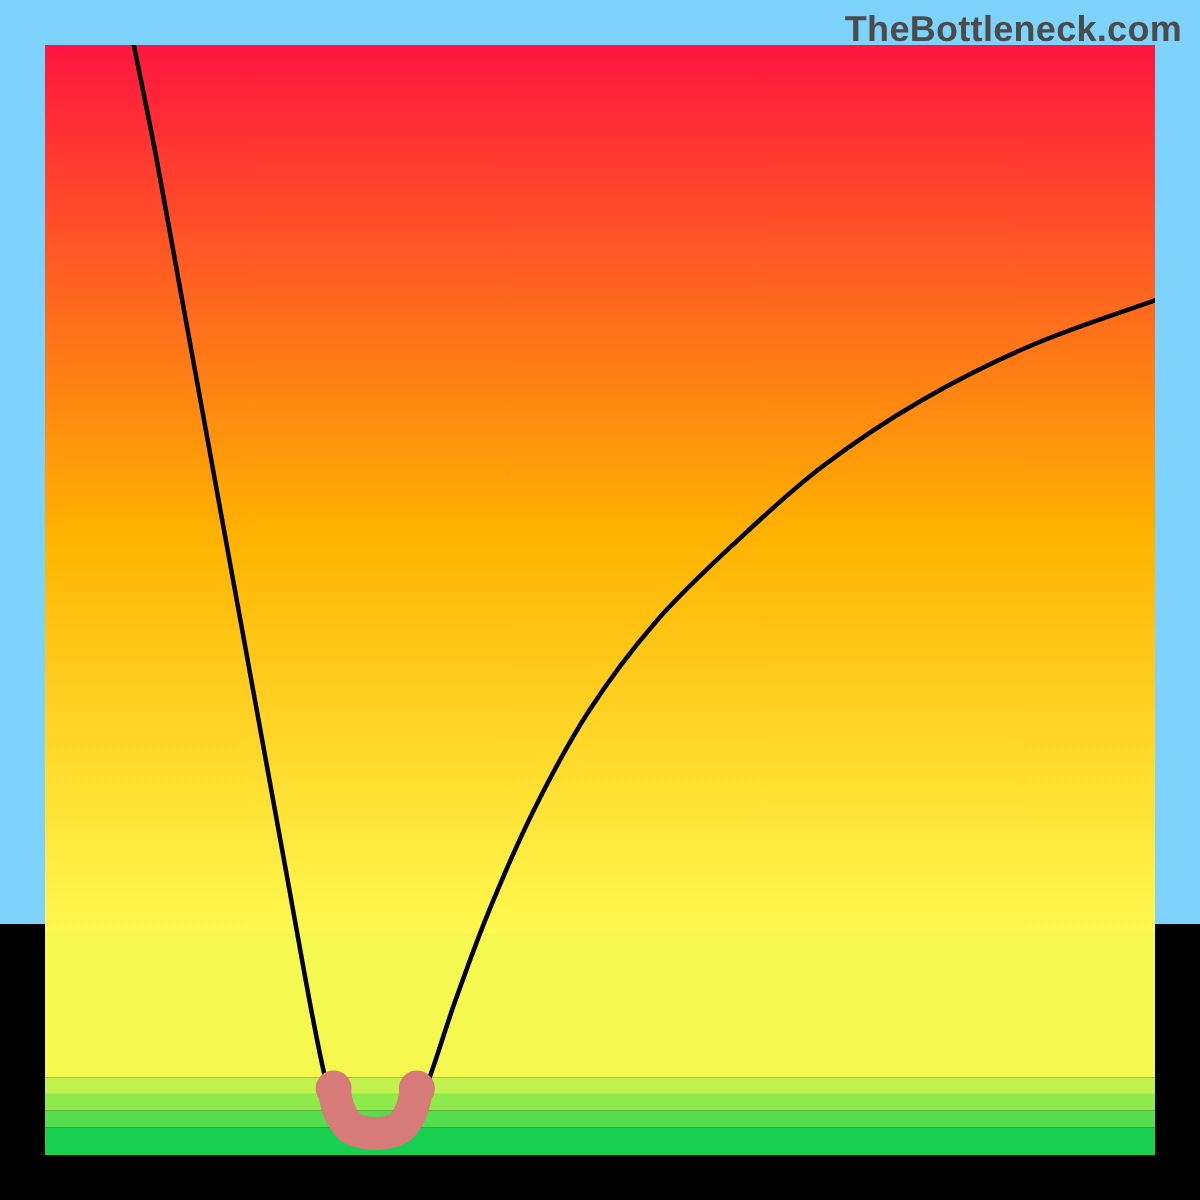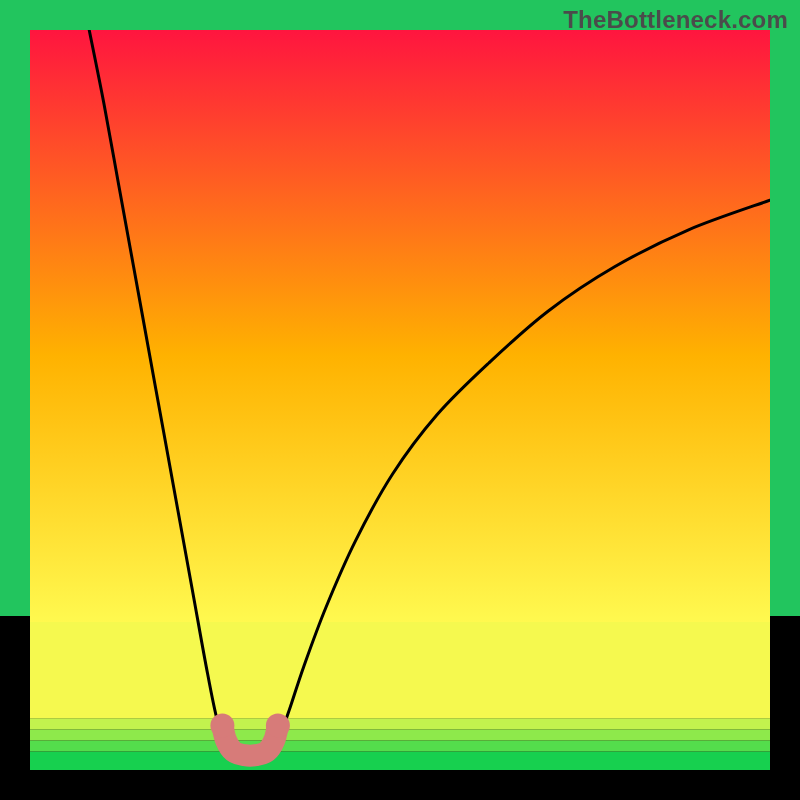--- a/index.html
+++ b/index.html
@@ -8,21 +8,21 @@
     width: 800px;
     height: 800px;
     overflow: hidden;
     background: #000;
     font-family: Arial, Helvetica, sans-serif;
   }
   #stage {
     position: relative;
     width: 800px;
     height: 616px;
-    background: #22c55e;
+    background: #7dd3fc;
   }
   #plot-area {
     position: absolute;
     left: 30px;
     top: 30px;
     width: 740px;
     height: 740px;
   }
   .watermark {
     position: absolute;

